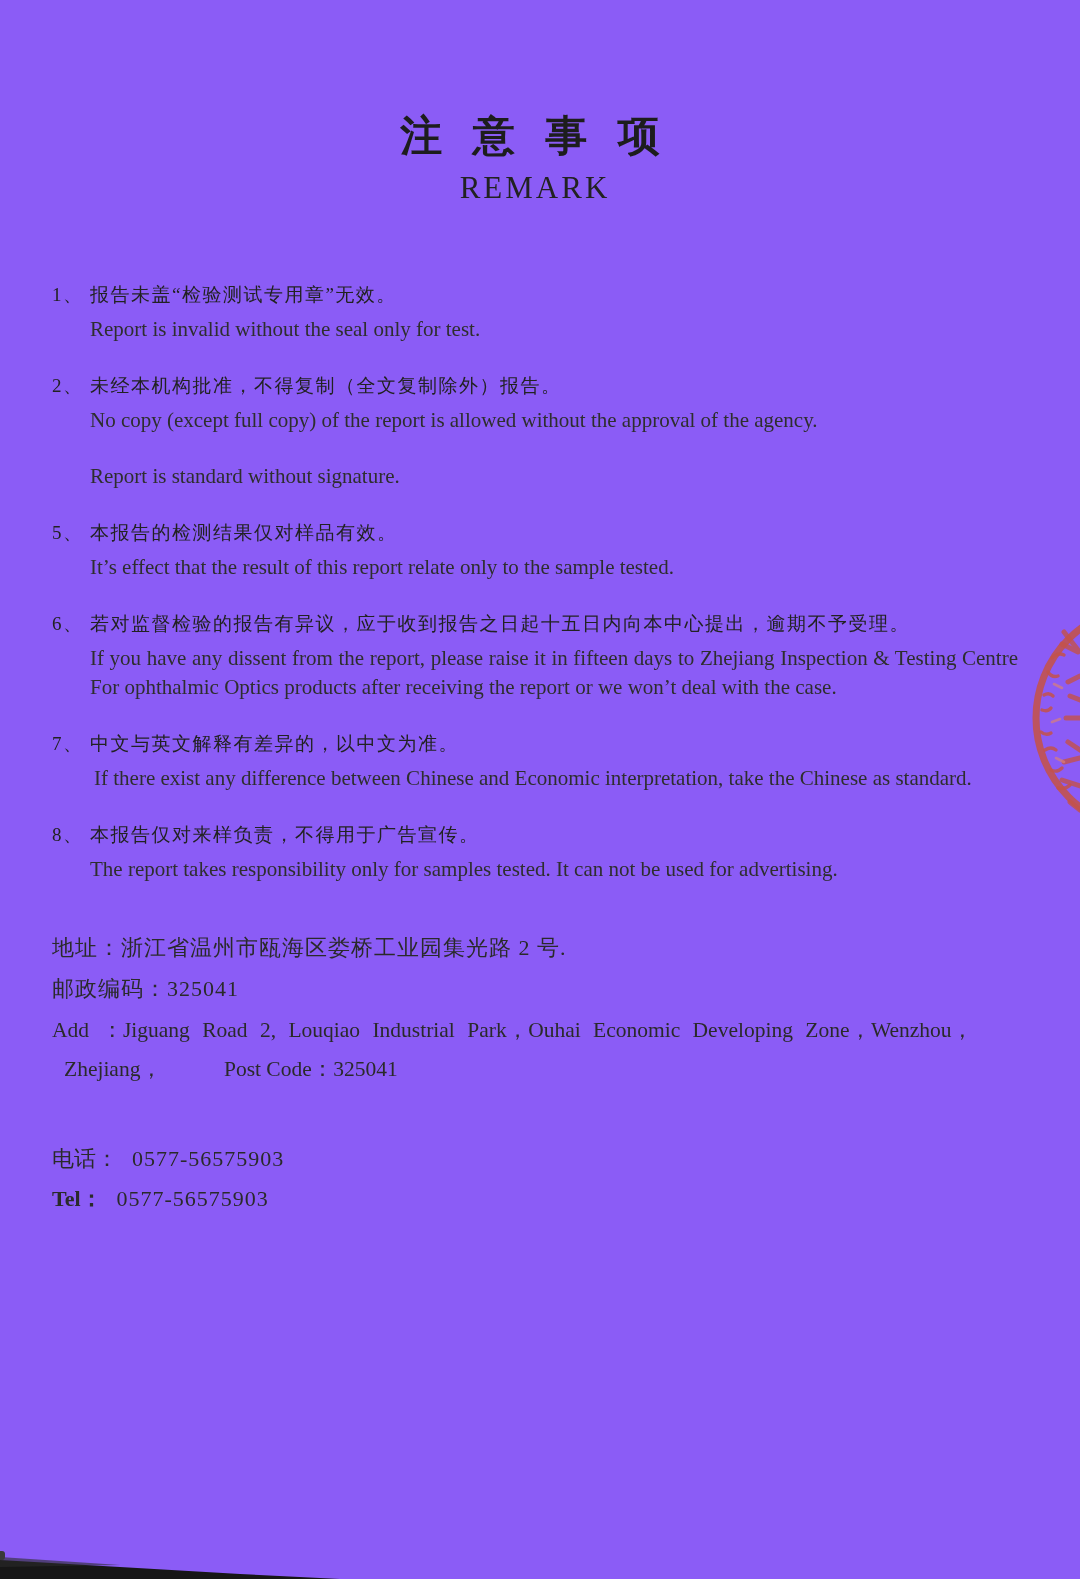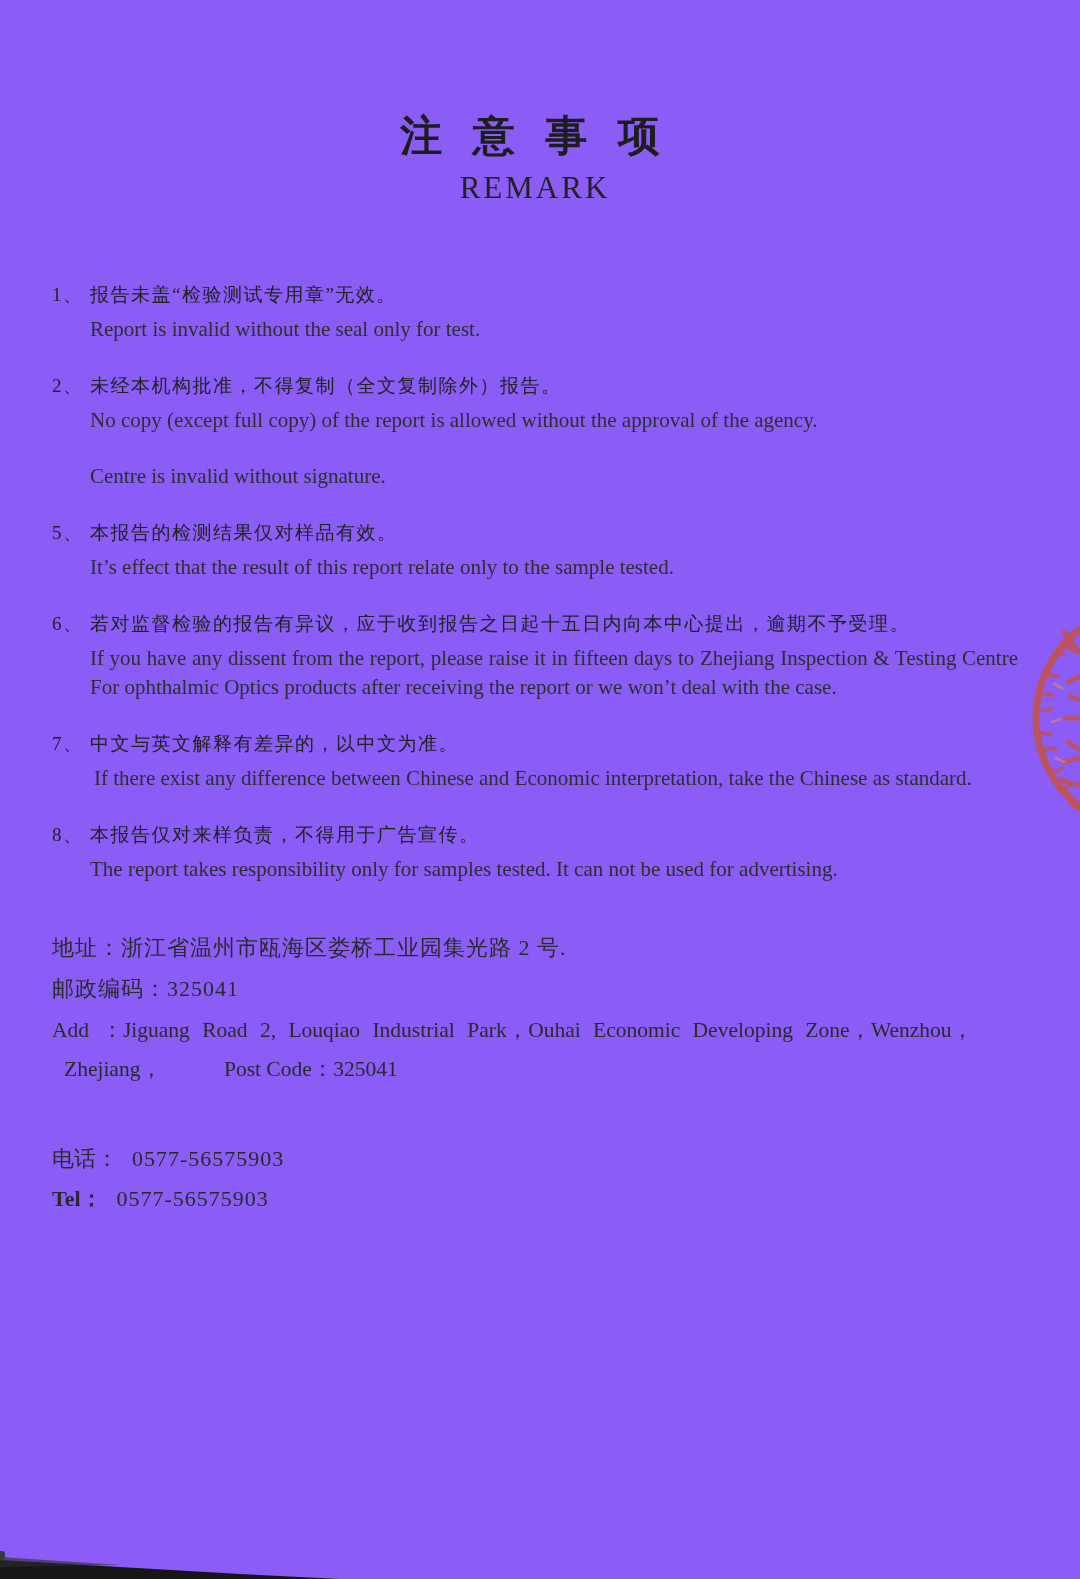--- a/index.html
+++ b/index.html
@@ -118,21 +118,21 @@
         <div class="cn-line"><span class="num">1、</span><span>报告未盖“检验测试专用章”无效。</span></div>
         <div class="en-line">Report is invalid without the seal only for test.</div>
       </div>
 
       <div class="item">
         <div class="cn-line"><span class="num">2、</span><span>未经本机构批准，不得复制（全文复制除外）报告。</span></div>
         <div class="en-line">No copy (except full copy) of the report is allowed without the approval of the agency.</div>
       </div>
 
       <div class="item">
-        <div class="en-line">Centre is invalid without signature.</div>
+        <div class="en-line">Report is standard without signature.</div>
       </div>
 
 
       <div class="item">
         <div class="cn-line"><span class="num">5、</span><span>本报告的检测结果仅对样品有效。</span></div>
         <div class="en-line">It’s effect that the result of this report relate only to the sample tested.</div>
       </div>
 
       <div class="item">
         <div class="cn-line"><span class="num">6、</span><span>若对监督检验的报告有异议，应于收到报告之日起十五日内向本中心提出，逾期不予受理。</span></div>

